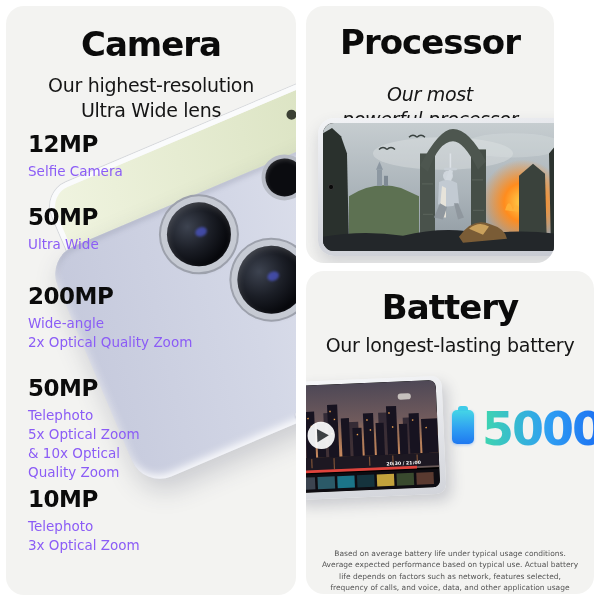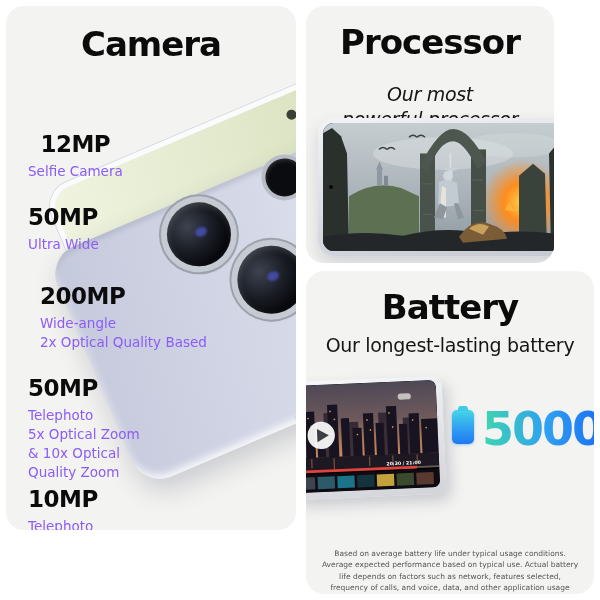--- a/index.html
+++ b/index.html
@@ -1,35 +1,35 @@
 <!DOCTYPE html>
 <html><head>
 <meta charset="utf-8">
 <style>
   * { margin:0; padding:0; box-sizing:border-box; }
   html,body { width:600px; height:600px; }
   body { font-family:"DejaVu Sans","Liberation Sans",sans-serif; background:#ffffff; }
   .page { position:relative; width:600px; height:600px; background:#ffffff; overflow:hidden; }
 
   .panel { position:absolute; background:#f3f3f1; border-radius:18px; overflow:hidden; }
-  .panel-camera    { left:6px;   top:6px;   width:290px; height:524px; }
+  .panel-camera    { left:6px;   top:6px;   width:290px; height:589px; }
   .panel-processor { left:306px; top:6px;   width:248px; height:257px; }
   .panel-battery   { left:306px; top:271px; width:288px; height:323px; }
 
   .big-title { text-align:center; font-size:34px; font-weight:700; letter-spacing:-1px; color:#0b0b0b; }
   .subtitle  { text-align:center; font-size:19px; line-height:1.3; color:#151515; font-weight:500;
                white-space:pre-line; letter-spacing:-0.3px; }
 
   
   .cam-title { margin-top:18px; }
   .cam-sub   { margin-top:9px; }
   .spec { position:absolute; left:22px; z-index:3; }
   .spec-mp   { font-size:23px; font-weight:700; letter-spacing:-0.5px; color:#0b0b0b; }
   .spec-desc { margin-top:5px; font-size:13.5px; line-height:1.4; color:#8b5cf6; white-space:pre-line; }
-  .spec-1 { top:125px;text-align:center; } .spec-2 { top:198px; } .spec-3 { top:277px;margin-left:12px; }
+  .spec-1 { top:125px; } .spec-2 { top:198px; } .spec-3 { top:277px; }
   .spec-4 { top:369px; } .spec-5 { top:480px; }
 
   .cam-phone { position:absolute; left:40px; top:252px; width:520px; height:300px;
                transform:rotate(-23deg); transform-origin:0 0; z-index:1; }
   .cam-front { position:absolute; left:22px; top:-62px; width:470px; height:210px;
                background:linear-gradient(100deg,#f0f4e0 0%,#dce4c4 55%,#c6d1ae 100%);
                border:5px solid #fafbfc; border-radius:26px; box-shadow:0 0 0 1px #d6d8dc; }
   .cam-front-dot { position:absolute; left:250px; top:16px; width:10px; height:10px;
                border-radius:50%; background:#3b4034; }
   .cam-back { position:absolute; left:0; top:0; width:510px; height:250px; border-radius:30px;
@@ -85,33 +85,35 @@
   .disclaimer { position:absolute; left:14px; right:14px; top:277px; text-align:center;
               font-size:7.5px; line-height:1.5; color:#555; letter-spacing:0; }
 </style>
 </head>
 <body>
 
 <div class="page">
 
   <section class="panel panel-camera">
     <h1 class="big-title cam-title">Camera</h1>
+    <p class="subtitle cam-sub">Our highest-resolution
+Ultra Wide lens</p>
 
     <div class="spec spec-1">
       <div class="spec-mp">12MP</div>
       <div class="spec-desc">Selfie Camera</div>
     </div>
     <div class="spec spec-2">
       <div class="spec-mp">50MP</div>
       <div class="spec-desc">Ultra Wide</div>
     </div>
     <div class="spec spec-3">
       <div class="spec-mp">200MP</div>
       <div class="spec-desc">Wide-angle
-2x Optical Quality Based</div>
+2x Optical Quality Zoom</div>
     </div>
     <div class="spec spec-4">
       <div class="spec-mp">50MP</div>
       <div class="spec-desc">Telephoto
 5x Optical Zoom
 &amp; 10x Optical
 Quality Zoom</div>
     </div>
     <div class="spec spec-5">
       <div class="spec-mp">10MP</div>

